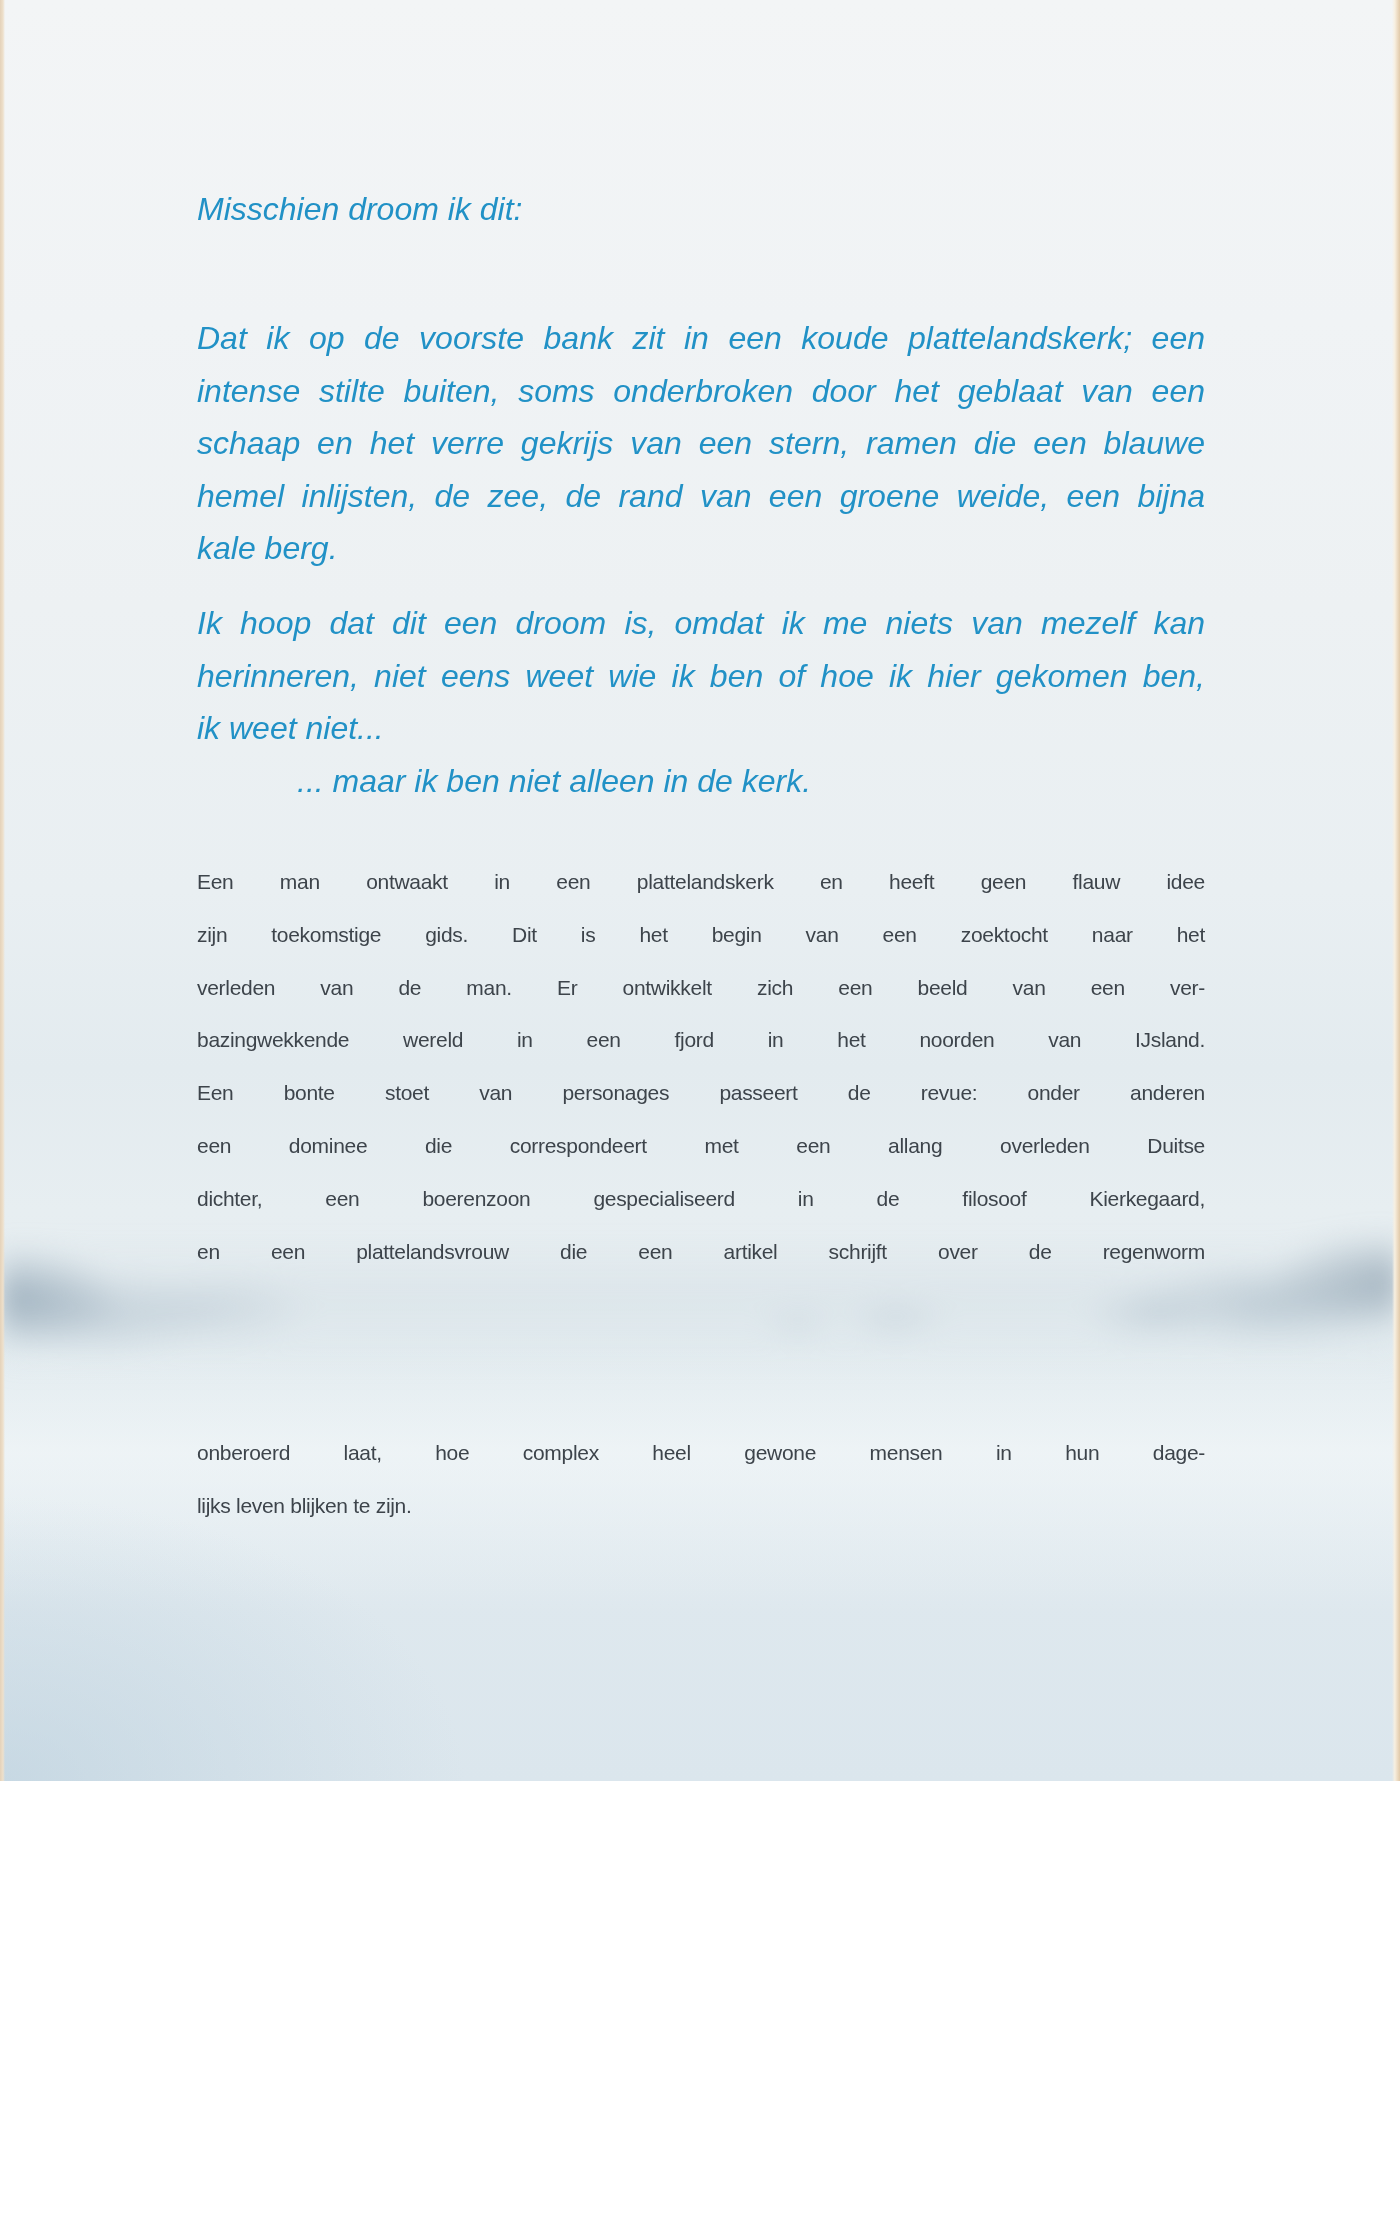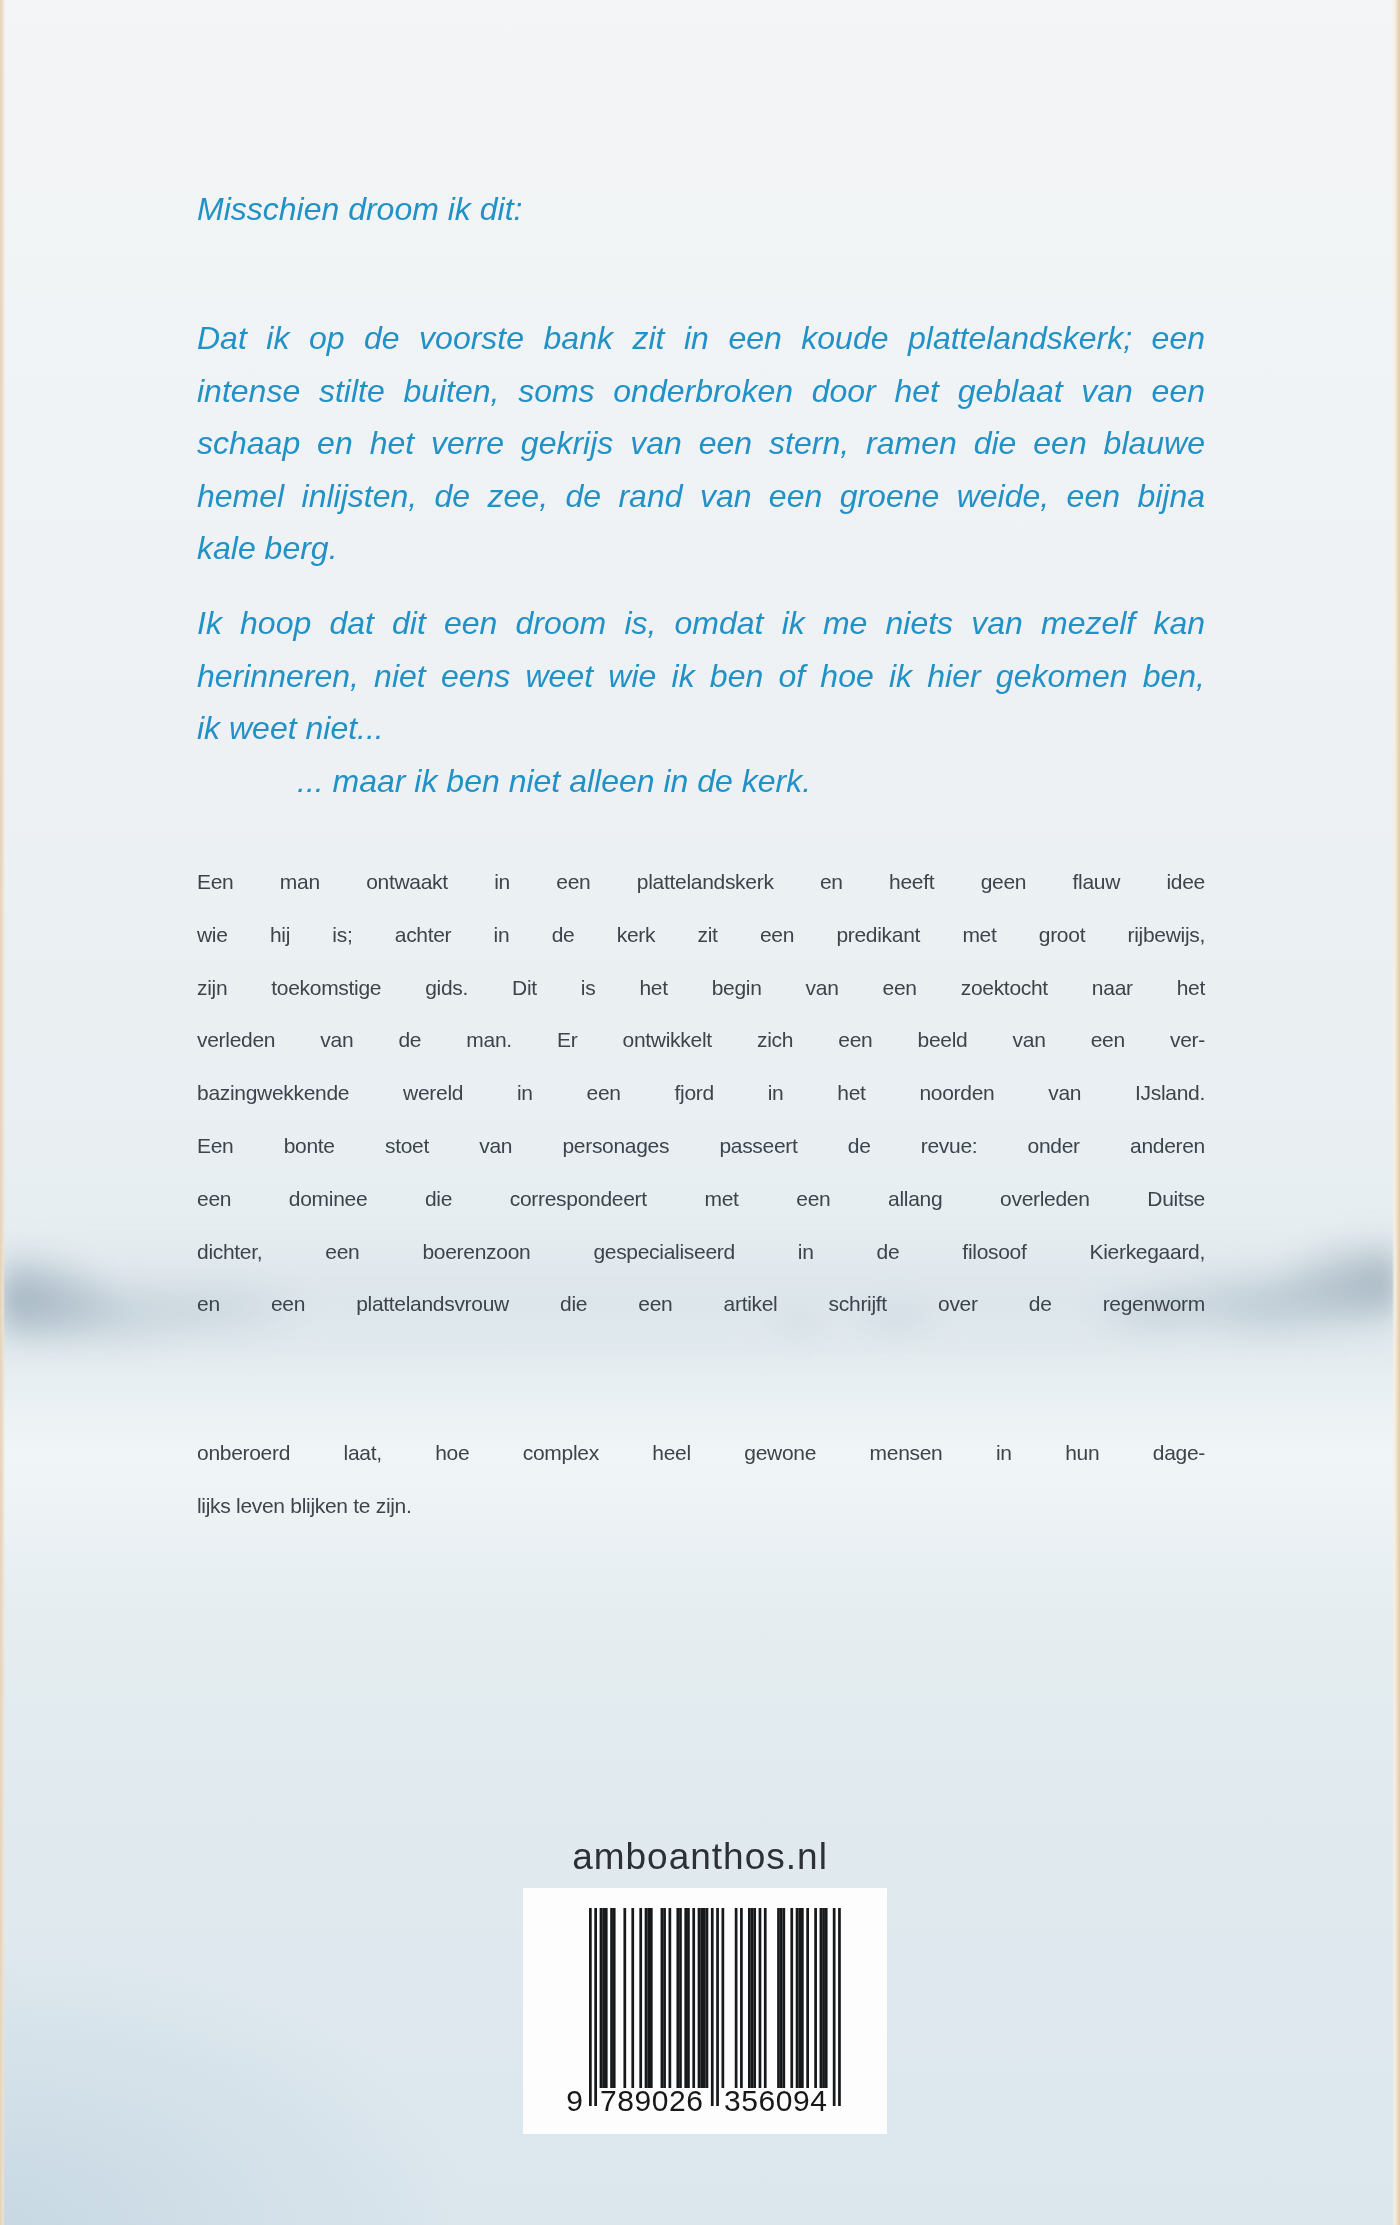--- a/index.html
+++ b/index.html
@@ -1,18 +1,18 @@
 <!DOCTYPE html>
 <html><head>
 <meta charset="utf-8">
 <style>
   html,body{margin:0;padding:0;background:#ffffff;}
   .cover{
     position:relative;
-    width:1400px;height:2225px;
+    width:1400px;height:1781px;
     overflow:hidden;
     font-family:"Liberation Sans", sans-serif;
     background:linear-gradient(180deg,
       #f3f5f6 0%, #f0f3f5 18%, #edf1f3 34%, #e9eff2 50%,
       #e3ebef 60%, #e7eef1 68%, #e2ebef 78%, #dee8ee 90%, #dbe6ed 100%);
   }
   
   .treeline{
     position:absolute;left:0;top:1165px;width:1400px;height:240px;
     filter:blur(12px);
@@ -95,21 +95,20 @@
 
   <div class="tblock blue quote-p2">
     <div class="jline">Ik hoop dat dit een droom is, omdat ik me niets van mezelf kan</div>
     <div class="jline">herinneren, niet eens weet wie ik ben of hoe ik hier gekomen ben,</div>
     <div class="lline">ik weet niet...</div>
     <div class="lline indent">... maar ik ben niet alleen in de kerk.</div>
   </div>
 
   <div class="tblock dark syn-p1">
     <div class="jline">Een man ontwaakt in een plattelandskerk en heeft geen flauw idee</div>
-    <div class="jline">wie hij is; achter in de kerk zit een predikant met groot rijbewijs,</div>
     <div class="jline">zijn toekomstige gids. Dit is het begin van een zoektocht naar het</div>
     <div class="jline">verleden van de man. Er ontwikkelt zich een beeld van een ver-</div>
     <div class="jline">bazingwekkende wereld in een fjord in het noorden van IJsland.</div>
     <div class="jline">Een bonte stoet van personages passeert de revue: onder anderen</div>
     <div class="jline">een dominee die correspondeert met een allang overleden Duitse</div>
     <div class="jline">dichter, een boerenzoon gespecialiseerd in de filosoof Kierkegaard,</div>
     <div class="jline">en een plattelandsvrouw die een artikel schrijft over de regenworm</div>
   </div>
 
   <div class="tblock dark syn-p2">

